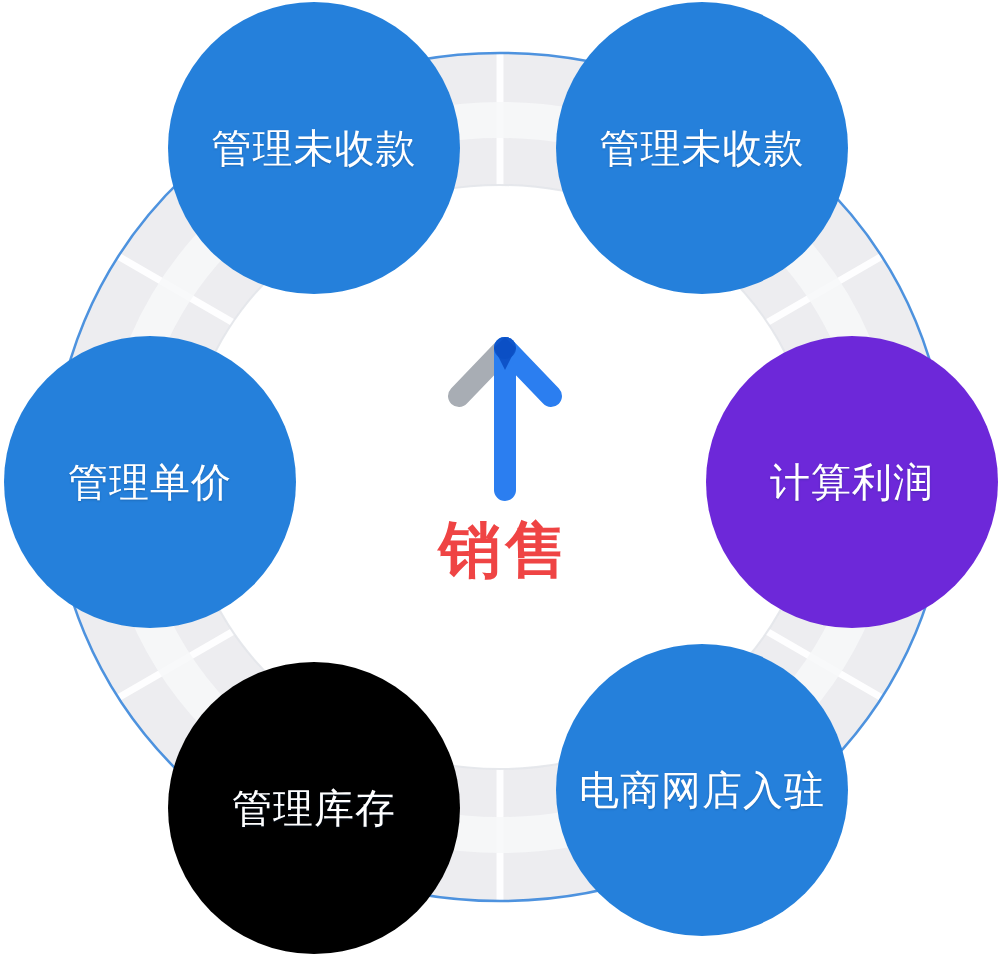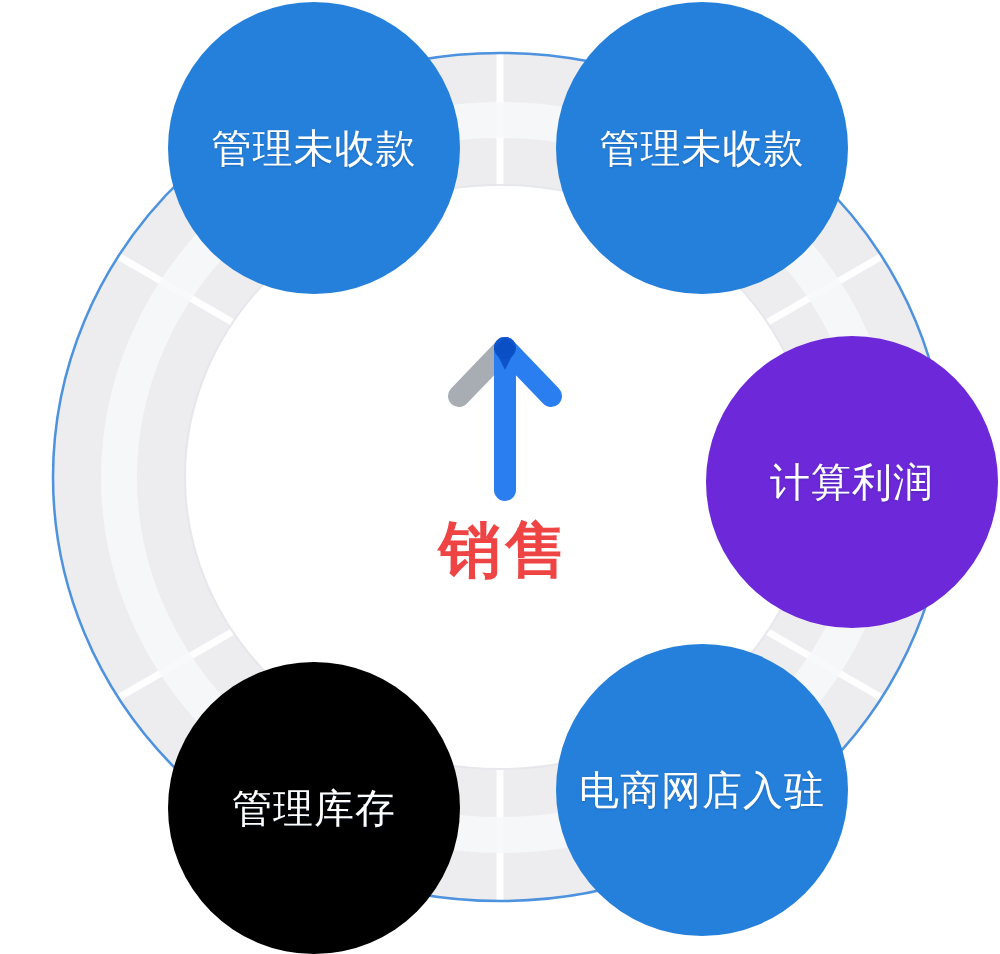--- a/index.html
+++ b/index.html
@@ -162,20 +162,23 @@
   </div>
 
   <div class="node-circle" id="node-3" style="background:#2580db;">
     <span class="node-label">电商网店入驻</span>
   </div>
 
   <div class="node-circle" id="node-4" style="background:#000000;">
     <span class="node-label">管理库存</span>
   </div>
 
+  <div class="node-circle" id="node-5" style="background:#2580db;">
+    <span class="node-label">管理单价</span>
+  </div>
 
   <div id="center-group">
     <svg id="center-icon" viewBox="0 0 120 175" xmlns="http://www.w3.org/2000/svg" aria-hidden="true">
 
       <line x1="60" y1="18" x2="14" y2="66" stroke="#a8adb4" stroke-width="22" stroke-linecap="round"></line>
 
       <line x1="60" y1="18" x2="106" y2="66" stroke="#2b7ef0" stroke-width="22" stroke-linecap="round"></line>
 
       <line x1="60" y1="18" x2="60" y2="160" stroke="#2b7ef0" stroke-width="22" stroke-linecap="round"></line>
 

